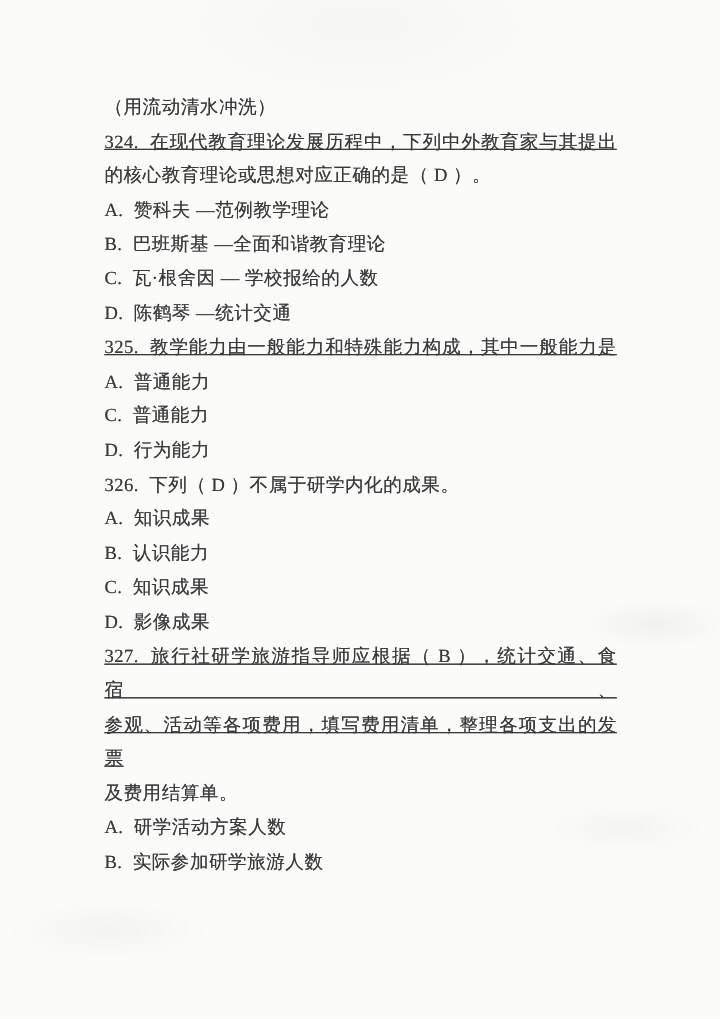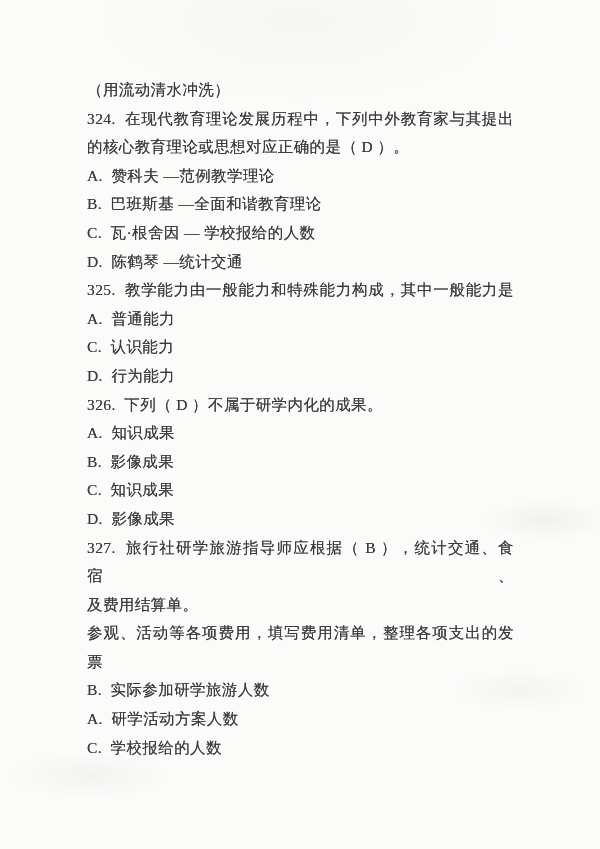--- a/index.html
+++ b/index.html
@@ -31,20 +31,21 @@
   .line {
     font-size: 15.5px;
     line-height: 28.6px;
     letter-spacing: 0.4px;
     white-space: pre-wrap;
     text-shadow: 0 0 0.5px rgba(58,58,58,0.75);
   }
   .line.full {
     text-align: justify;
     text-align-last: justify;
+    text-decoration: underline;
   }
   .question { margin: 0; }
 </style>
 </head>
 <body>
 
 <div class="page">
   <div class="content">
 
     <div class="line">（用流动清水冲洗）</div>
@@ -54,35 +55,34 @@
       <div class="line">的核心教育理论或思想对应正确的是（ D ）。</div>
       <div class="line">A.  赞科夫 —范例教学理论</div>
       <div class="line">B.  巴班斯基 —全面和谐教育理论</div>
       <div class="line">C.  瓦·根舍因 — 学校报给的人数</div>
       <div class="line">D.  陈鹤琴 —统计交通</div>
     </div>
 
     <div class="question">
       <div class="line full">325.  教学能力由一般能力和特殊能力构成，其中一般能力是</div>
       <div class="line">A.  普通能力</div>
-      <div class="line">C.  认识能力</div>
+      <div class="line">C.  普通能力</div>
       <div class="line">D.  行为能力</div>
     </div>
 
     <div class="question">
       <div class="line">326.  下列（ D ）不属于研学内化的成果。</div>
       <div class="line">A.  知识成果</div>
-      <div class="line">B.  影像成果</div>
+      <div class="line">B.  认识能力</div>
       <div class="line">C.  知识成果</div>
       <div class="line">D.  影像成果</div>
     </div>
 
     <div class="question">
       <div class="line full">327.  旅行社研学旅游指导师应根据（ B ），统计交通、食宿、</div>
+      <div class="line full">参观、活动等各项费用，填写费用清单，整理各项支出的发票</div>
       <div class="line">及费用结算单。</div>
-      <div class="line full">参观、活动等各项费用，填写费用清单，整理各项支出的发票</div>
+      <div class="line">A.  研学活动方案人数</div>
       <div class="line">B.  实际参加研学旅游人数</div>
-      <div class="line">A.  研学活动方案人数</div>
-      <div class="line">C.  学校报给的人数</div>
     </div>
 
   </div>
 </div>
 
 </body></html>

